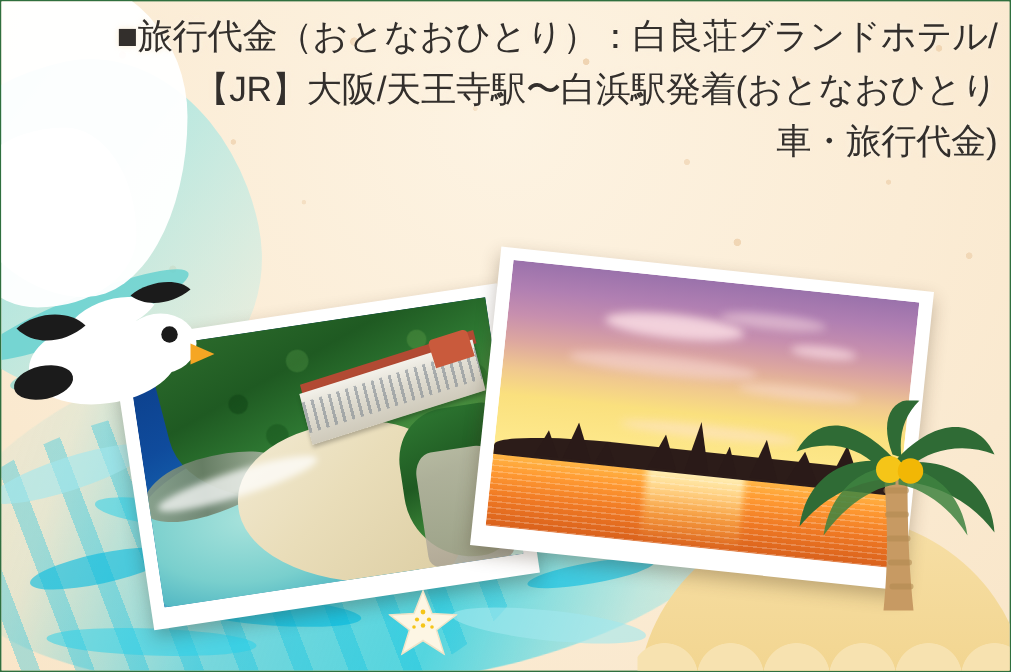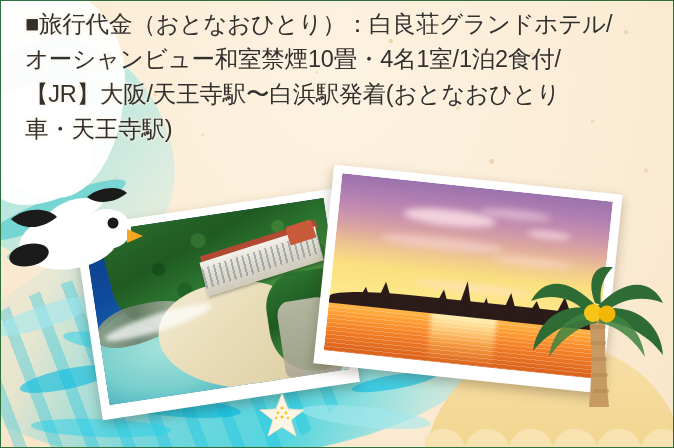--- a/index.html
+++ b/index.html
@@ -6,20 +6,21 @@
   body{
     width:674px;height:448px;overflow:hidden;
     font-family:"Liberation Sans","DejaVu Sans",sans-serif;
     background:#ffffff;
   }
   #banner{
     position:relative;width:674px;height:448px;overflow:hidden;
     background:#fbeed6;
     border:1px solid #2f6f3e;
     box-sizing:border-box;
+    text-align:right;
   }
 
   
   .bg-sand{
     position:absolute;inset:0;
     background:
       radial-gradient(circle at 50% 18%, #fdf3e2 0%, #fbecd5 55%, #f9e6c9 100%);
   }
   .bg-speckle{
     position:absolute;inset:0;
@@ -393,18 +394,17 @@
         <circle cx="19" cy="20" r="1.4"></circle>
       <circle cx="27" cy="20" r="1.4"></circle>
         <circle cx="23" cy="24" r="1.5"></circle>
       <circle cx="17" cy="25" r="1.2"></circle>
         <circle cx="29" cy="25" r="1.2"></circle>
     </g>
   </svg>
 
   <div id="headline">
     <span class="ln">■旅行代金（おとなおひとり）：白良荘グランドホテル/</span>
-    <span class="ln">オーシャンビュー和室禁煙10畳・4名1室/1泊2食付/</span>
     <span class="ln">【JR】大阪/天王寺駅〜白浜駅発着(おとなおひとり</span>
-    <span class="ln">車・天王寺駅)</span>
+    <span class="ln">車・旅行代金)</span>
   </div>
 
 </div>
 
 </body></html>

